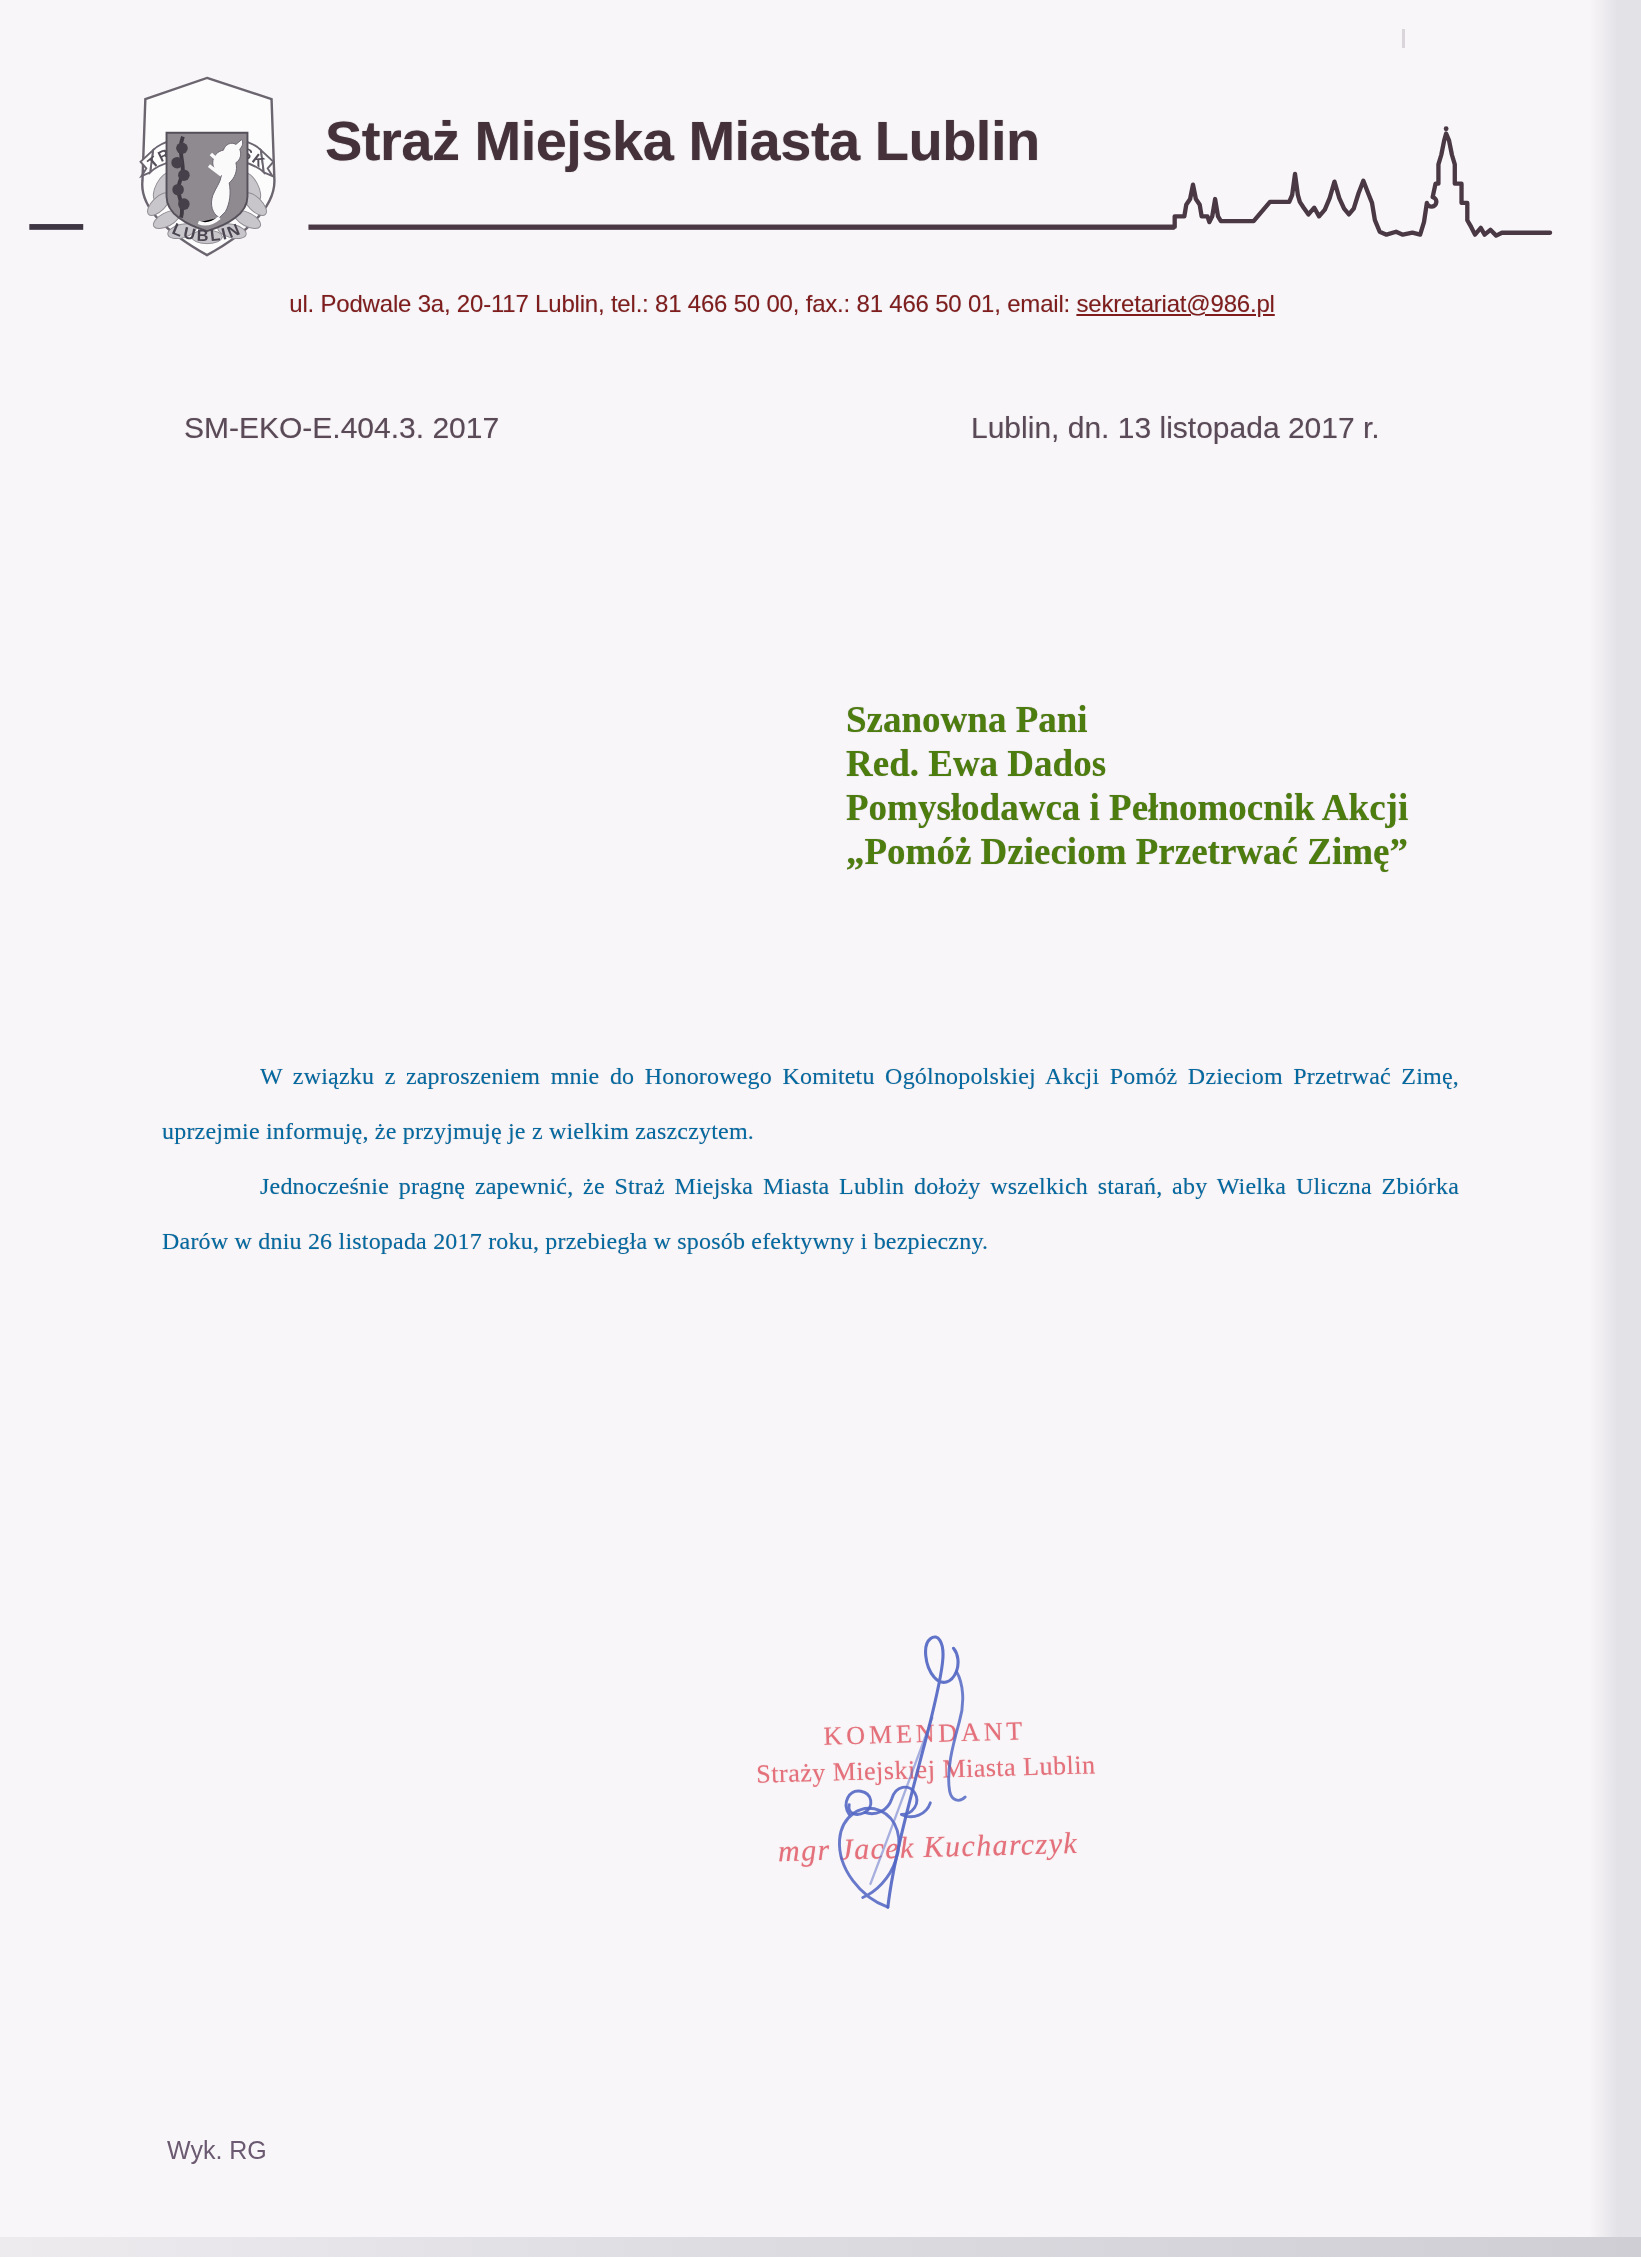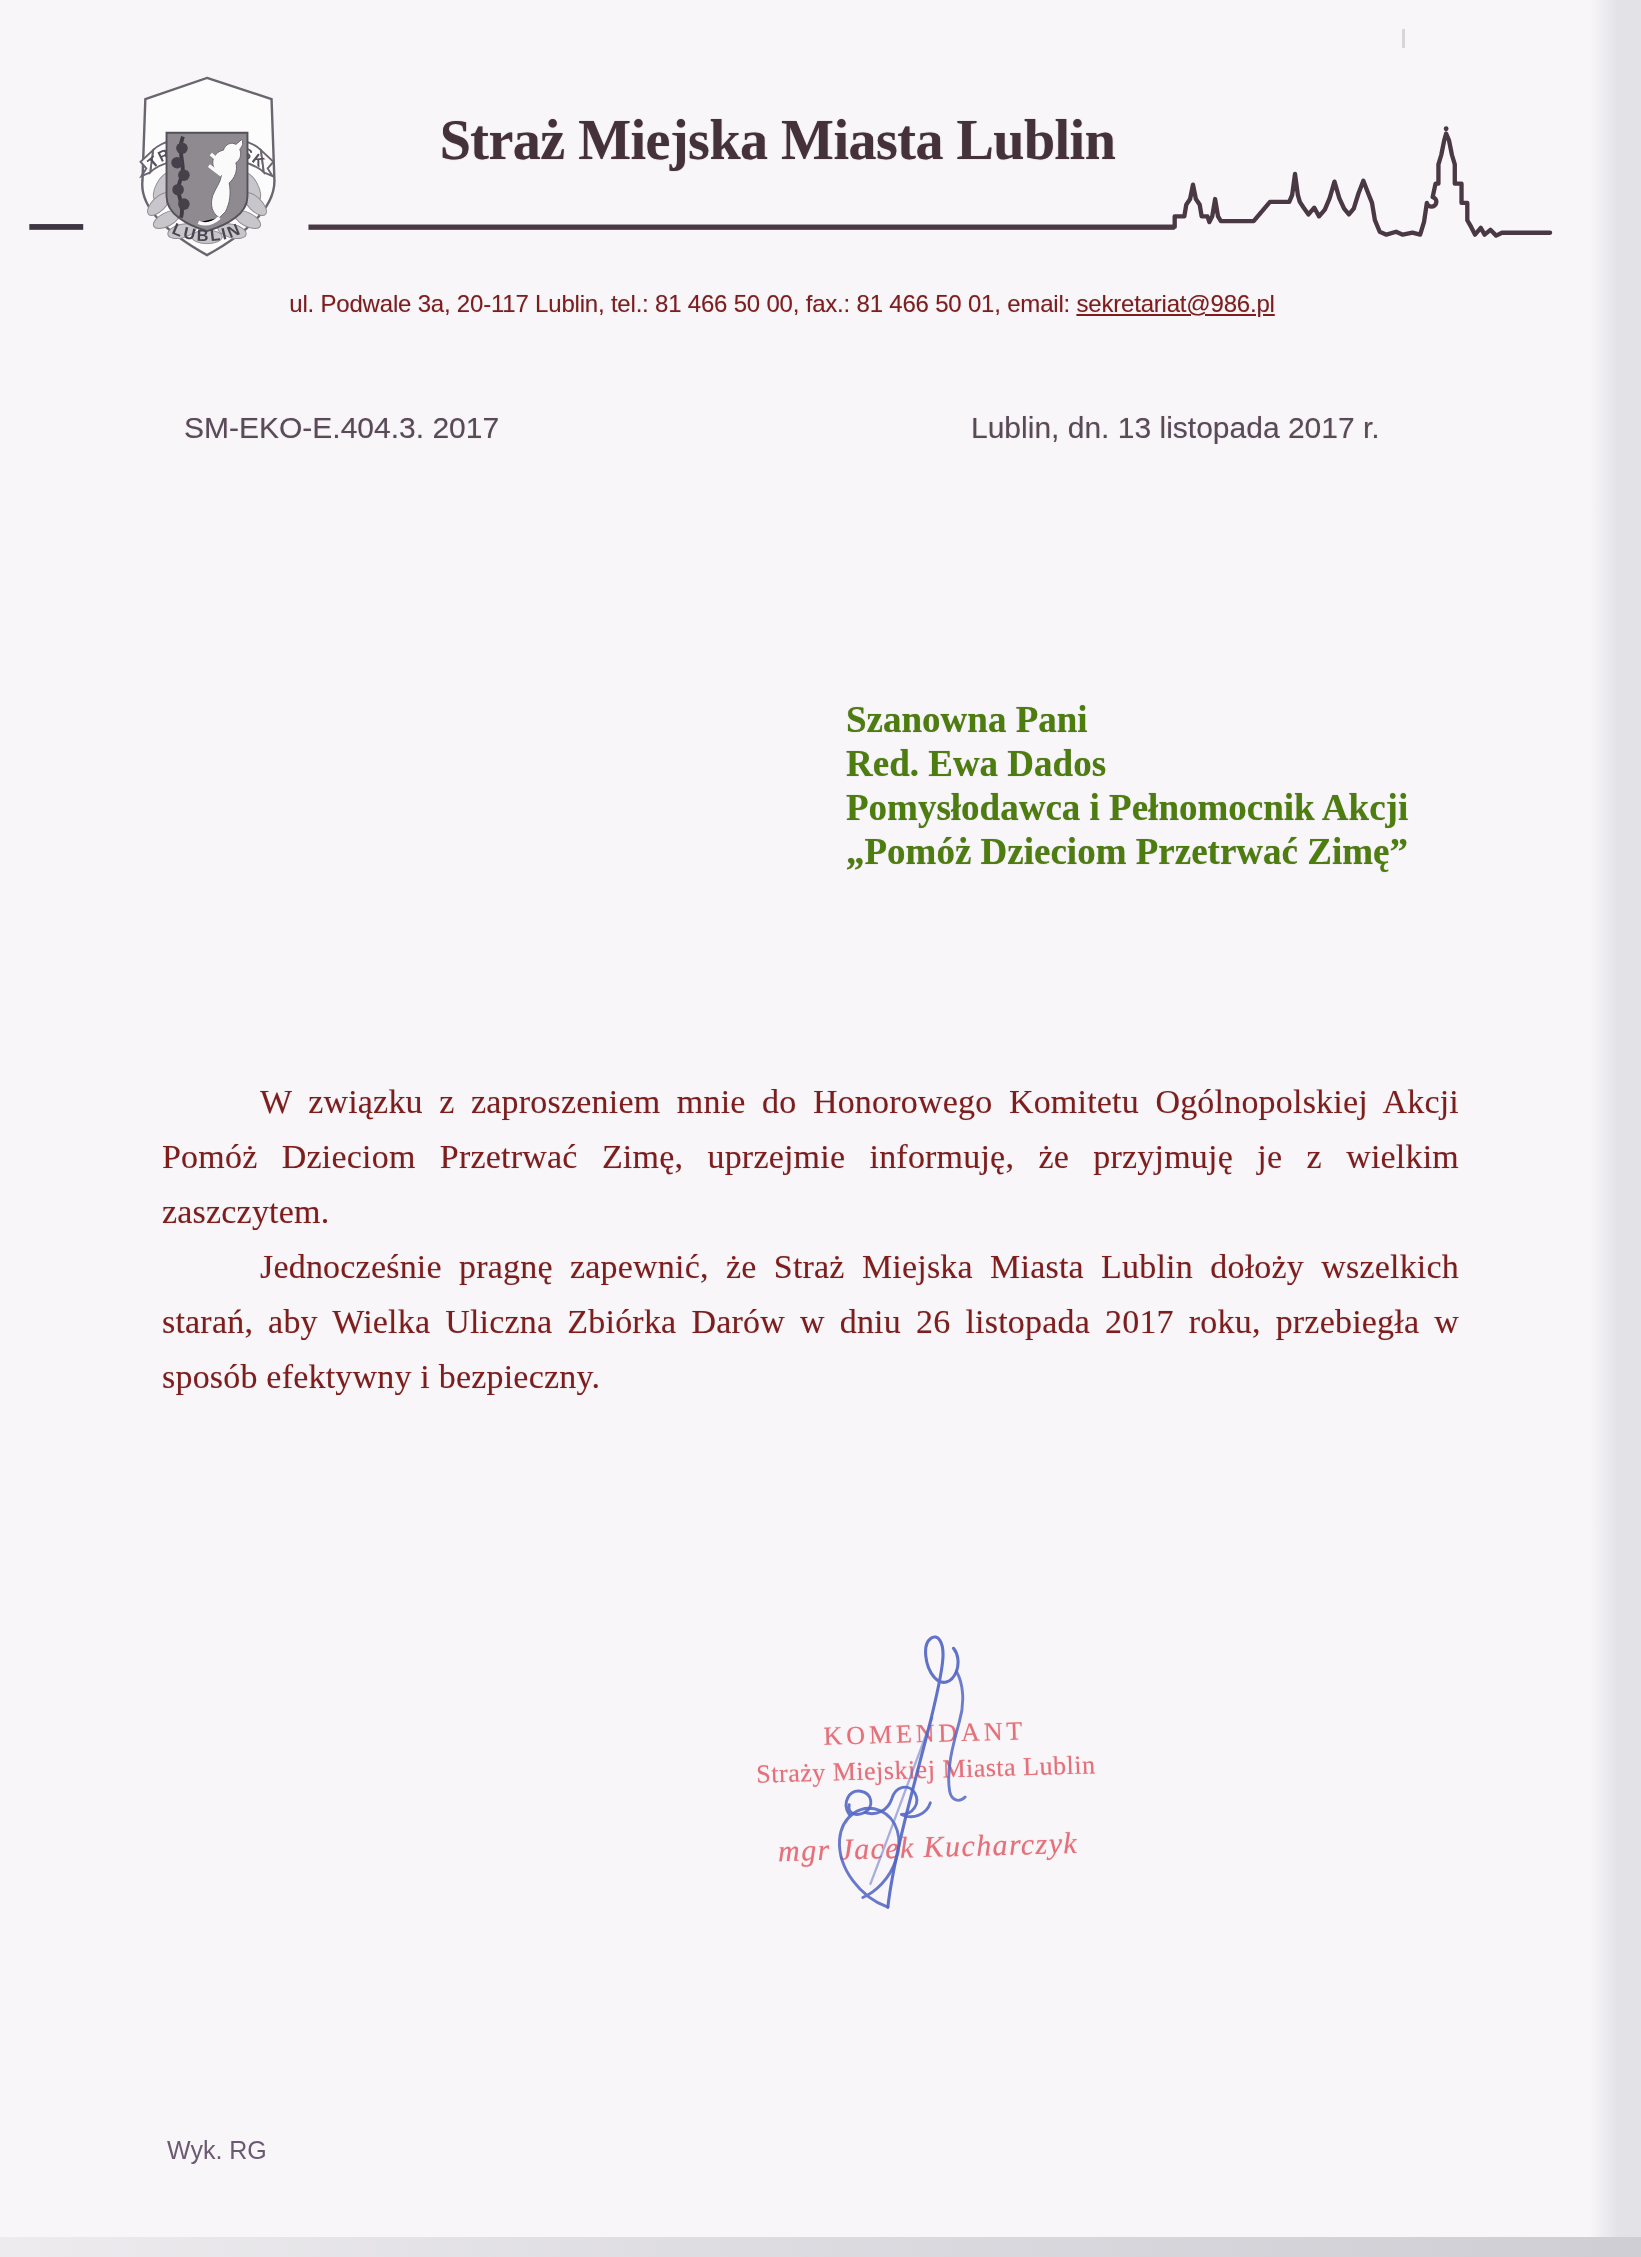--- a/index.html
+++ b/index.html
@@ -11,22 +11,22 @@
   }
   html,body{margin:0;padding:0;background:#e9e8ec;}
   .page{
     position:relative;width:1641px;height:2257px;margin:0 auto;
     background:var(--paper);overflow:hidden;
     font-family:"Liberation Serif","DejaVu Serif",serif;color:var(--ink);
   }
   
   .crest{position:absolute;left:128px;top:73px;width:158px;height:189px;}
   .org-title{
-    position:absolute;left:314px;top:108px;width:927px;text-align:center;
-    font-family:Liberation Serif, serif;
+    position:absolute;left:325px;top:108px;width:927px;
+    font-family:Liberation Sans, sans-serif;
     font-weight:bold;font-size:56px;letter-spacing:-0.5px;color:var(--title-ink);
     text-shadow:0 0 1px rgba(60,40,50,.55);white-space:nowrap;
   }
   .header-rule{position:absolute;left:0;top:97px;width:1641px;height:154px;}
   .address-line{
     position:absolute;left:0;top:290px;width:1564px;text-align:center;
     font-family:"Liberation Sans","DejaVu Sans",sans-serif;
     font-size:24px;letter-spacing:-0.2px;color:#7f1d1d;
     text-shadow:0 0 1px rgba(80,60,75,.35);
   }
@@ -41,23 +41,23 @@
   .ref-number{left:184px;text-align:right;}
   .place-date{left:971px;}
   
   .recipient{
     position:absolute;left:846px;top:698px;
     font-size:37px;font-weight:bold;line-height:44px;color:#4d7c0f;
     text-shadow:0 0 1px rgba(55,40,50,.4);white-space:nowrap;
   }
   
   .letter-body{
-    position:absolute;left:162px;top:1074px;width:1297px;
-    font-size:34px;line-height:55px;text-align:justify;
-    letter-spacing:0.2px;color:#7f1d1d;
+    position:absolute;left:162px;top:1049px;width:1297px;
+    font-size:24px;line-height:55px;text-align:justify;
+    letter-spacing:0.2px;color:#0369a1;
     text-shadow:0 0 1px rgba(70,55,70,.35);
   }
   .letter-body p{margin:0;text-indent:98px;}
   
   .stamp{
     position:absolute;left:714px;top:1719px;width:425px;text-align:center;
     color:var(--stamp-red);transform:rotate(-1.6deg);
     text-shadow:0 0 1px rgba(230,115,125,.55);white-space:nowrap;
   }
   .stamp-title{font-size:26px;letter-spacing:3.9px;}

